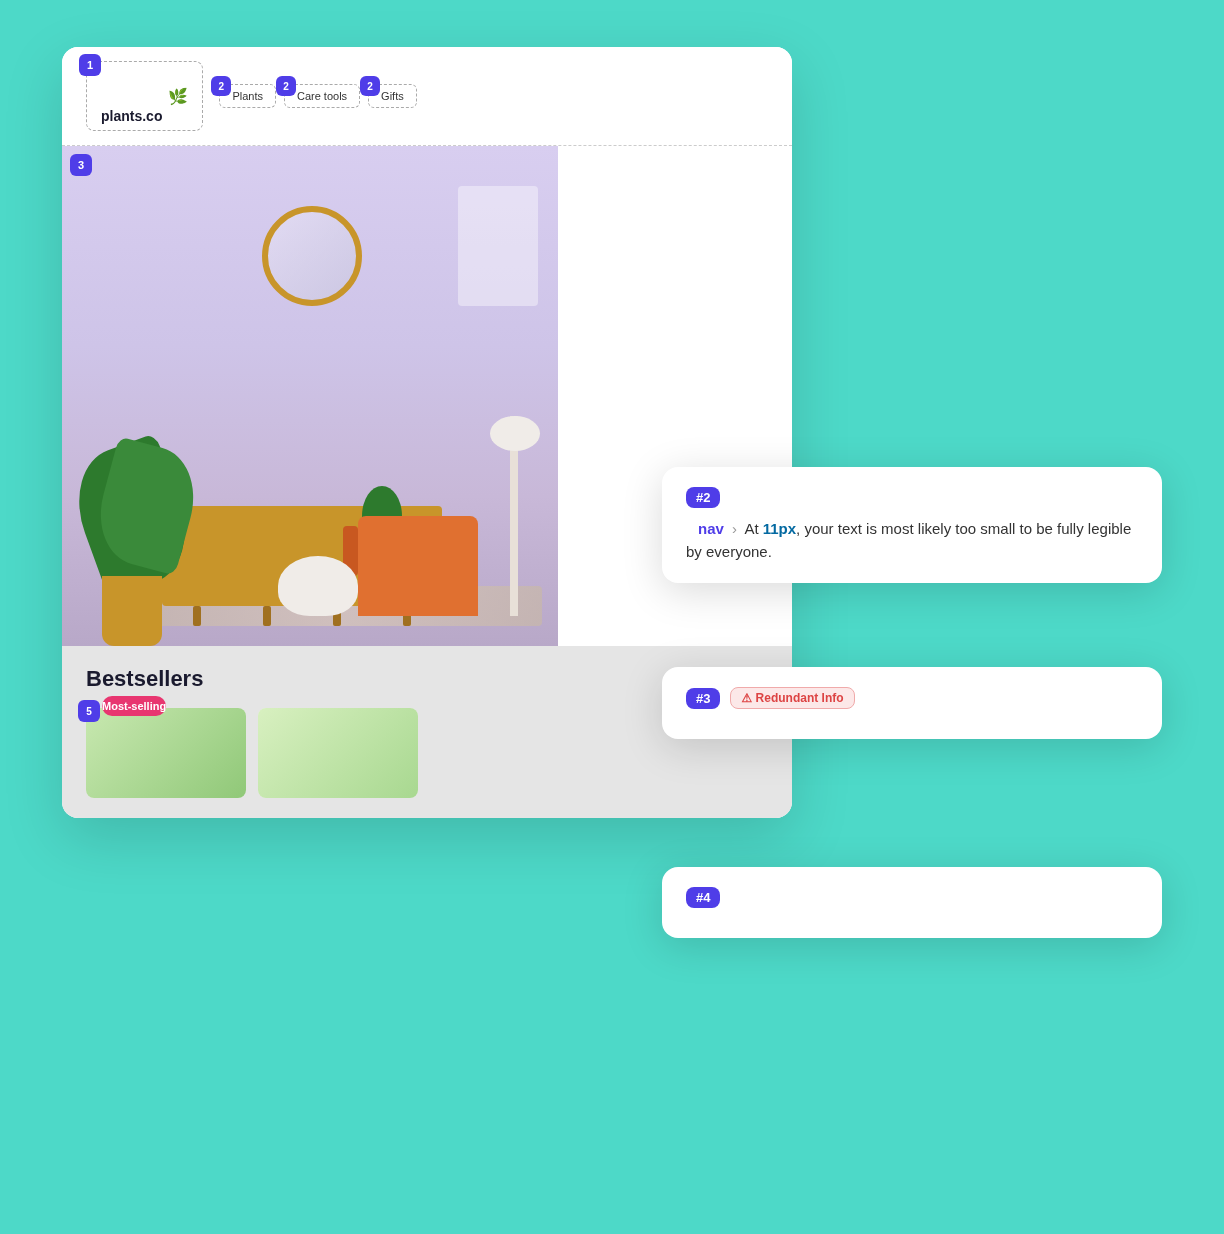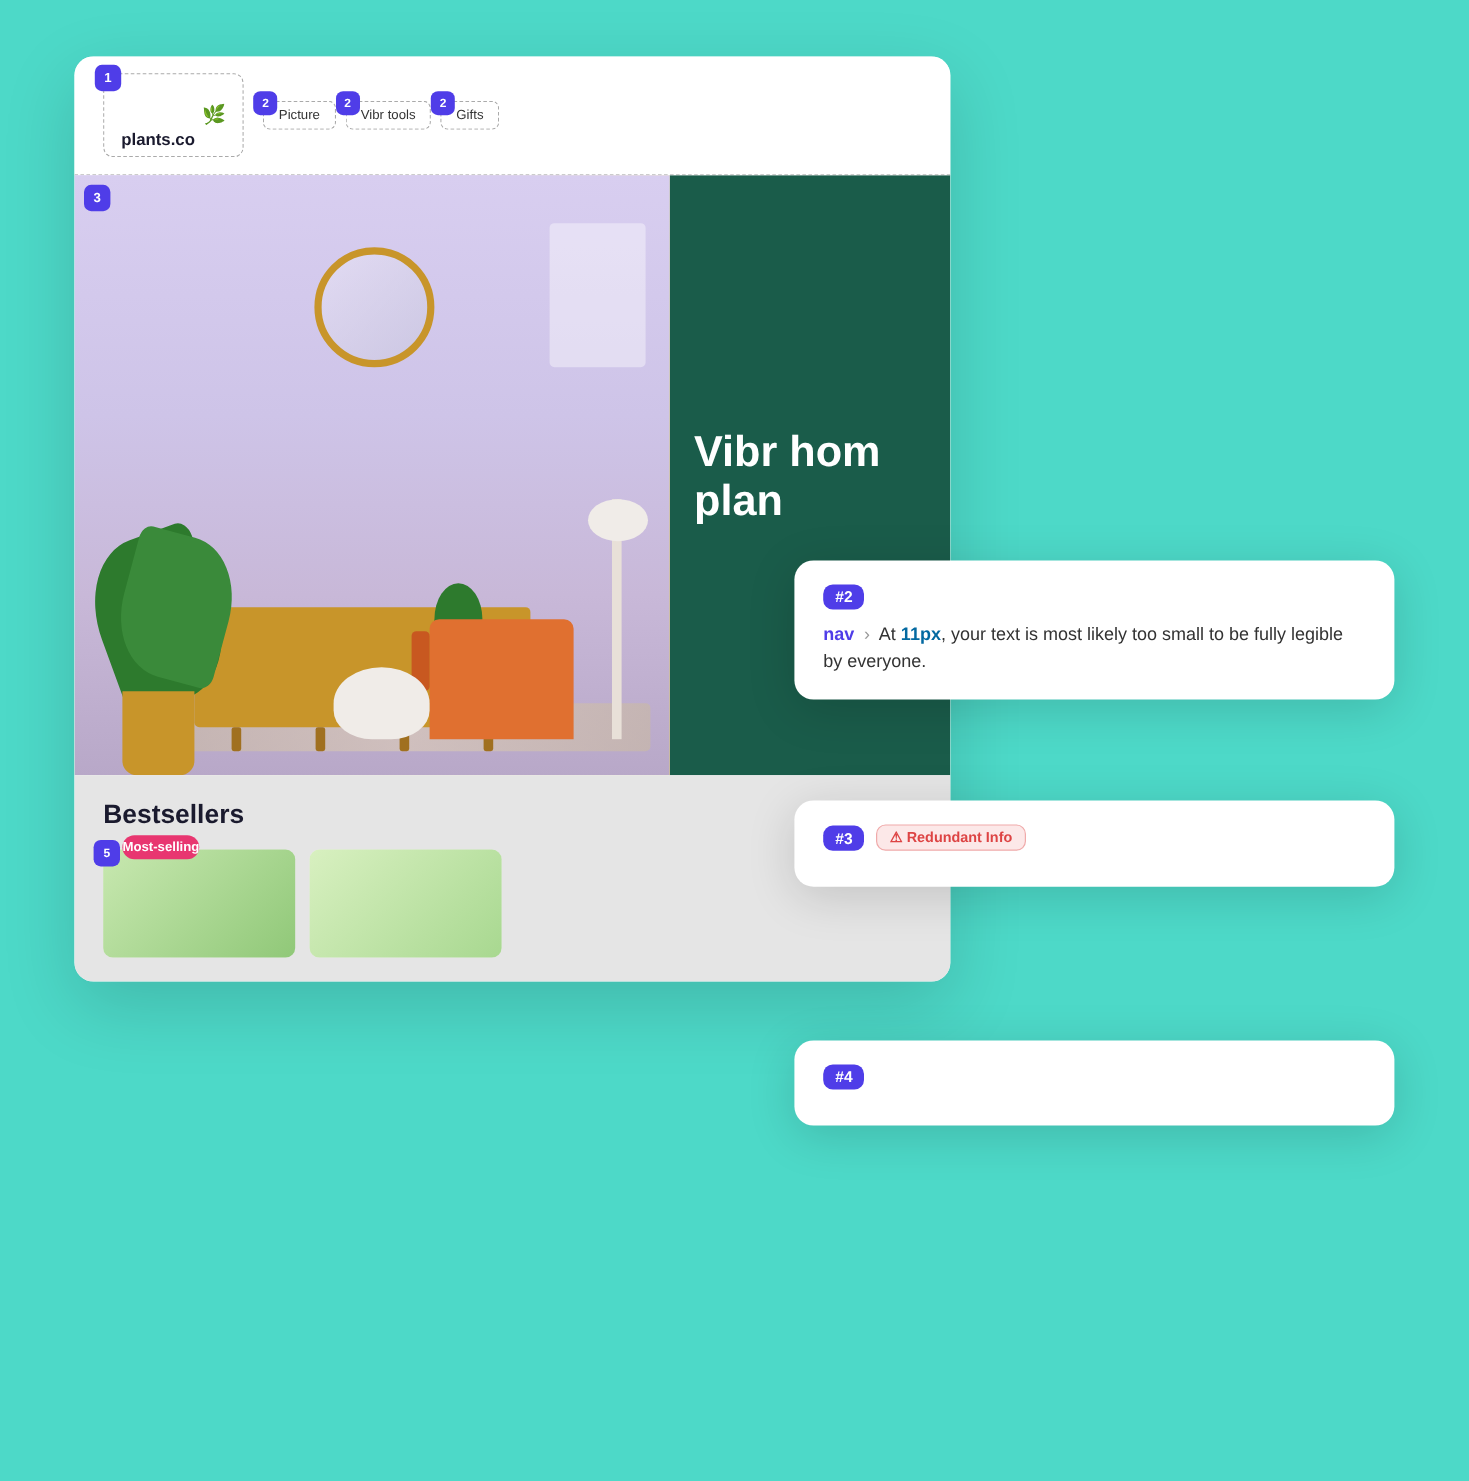--- a/index.html
+++ b/index.html
@@ -442,20 +442,21 @@
 
     .annotation-body {
       font-size: 15px;
       color: #333;
       line-height: 1.5;
     }
 
     .annotation-element {
       color: #4f3de8;
       font-weight: 600;
+      margin-left: 12px;
     }
 
     .annotation-value {
       font-weight: 700;
       color: #0369a1;
     }
 
     .chevron {
       color: #999;
       margin: 0 4px;
@@ -470,25 +471,25 @@
 
     <div class="nav-bar">
       <div class="logo-area">
         <div class="nav-badge">1</div>
         <span class="logo-text">plants.co</span>
         <span class="logo-leaf">🌿</span>
       </div>
       <div class="nav-links">
         <div class="nav-item-wrap">
           <div class="nav-item-badge">2</div>
-          <button class="nav-link">Picture</button>
+          <button class="nav-link">Plants</button>
         </div>
         <div class="nav-item-wrap">
           <div class="nav-item-badge">2</div>
-          <button class="nav-link">Vibr tools</button>
+          <button class="nav-link">Care tools</button>
         </div>
         <div class="nav-item-wrap">
           <div class="nav-item-badge">2</div>
           <button class="nav-link">Gifts</button>
         </div>
       </div>
     </div>
 
     <div class="hero-section">
       <div class="hero-badge">3</div>
@@ -513,23 +514,20 @@
           <div class="orange-chair">
             <div class="orange-chair-arm"></div>
           </div>
           <div class="white-pouf"></div>
           <div class="floor-lamp">
             <div class="lamp-shade"></div>
           </div>
           <div class="window-bg"></div>
         </div>
       </div>
-      <div class="hero-green-panel">
-        <div class="hero-title">Vibr hom plan</div>
-      </div>
     </div>
 
     <div class="bestsellers-section">
       <div class="bestsellers-title">Bestsellers</div>
       <div class="product-row">
         <div class="product-card">
           <div class="product-badge-num">5</div>
           <div style="position:absolute;top:-12px;left:16px;background:#e83670;color:#fff;border-radius:14px;font-size:11px;font-weight:700;padding:4px 0;">Most-selling</div>
           <div class="product-img"></div>
         </div>

